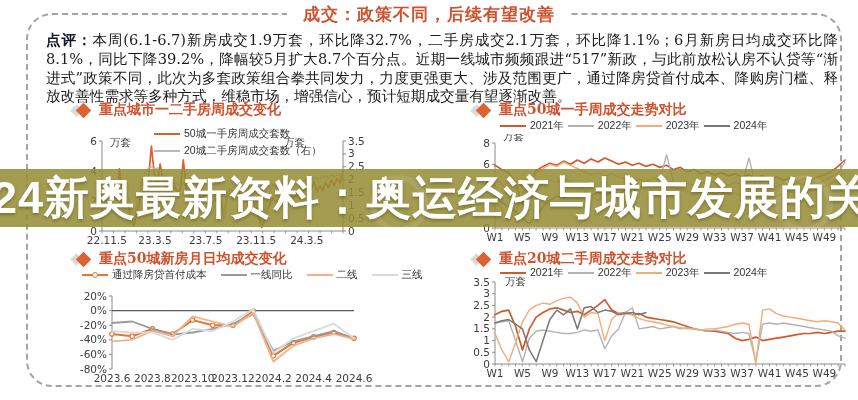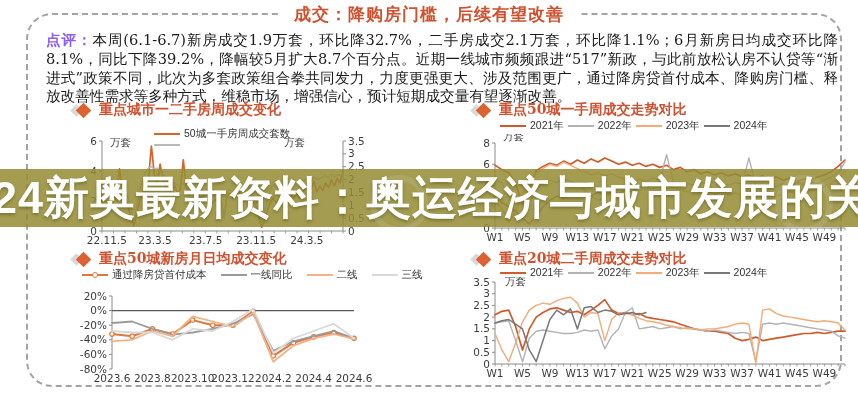--- a/index.html
+++ b/index.html
@@ -10,21 +10,21 @@
         border:2px dashed #a3a3a3;border-radius:26px;}
   
   #report-title{position:absolute;top:3px;left:0;right:0;text-align:center;z-index:5;}
   #report-title span{display:inline-block;background:#fff;padding:0 16px;
         font-size:17px;font-weight:bold;color:#d0512e;
         font-family:"DejaVu Serif","Liberation Serif",serif;letter-spacing:1px;}
   
   #commentary{position:absolute;left:46px;top:31px;width:792px;
         font-size:14.6px;line-height:18.8px;color:#1b1b1b;text-align:justify;
         font-family:"DejaVu Serif","Liberation Serif",serif;}
-  #commentary .lbl{color:#8b5cf6;font-weight:bold;}
+  #commentary .lbl{color:#0f172a;font-weight:bold;}
   
   .panel{position:absolute;}
   .chart-header{display:flex;align-items:center;height:14px;}
   .dmd{display:inline-block;transform:rotate(45deg);}
   .dmd-gray{width:9px;height:9px;background:#d9d9d9;margin-left:14px;}
   .dmd-orange{width:11px;height:11px;background:#dd6231;margin-left:-3px;}
   .chart-title{margin-left:10px;font-size:14px;font-weight:bold;color:#d0512e;
         font-family:"DejaVu Serif","Liberation Serif",serif;white-space:nowrap;}
   .legend{position:absolute;display:flex;gap:4px;align-items:center;}
   .legend-col{flex-direction:column;align-items:flex-start;gap:3px;}
@@ -44,38 +44,39 @@
         border-radius:50%;top:6px;}
 </style>
 </head>
 <body>
 
 <div id="page">
 
   <div id="callout-border"></div>
 
   <div id="report-title">
-    <span>成交：降购房门槛，后续有望改善</span>
+    <span>成交：政策不同，后续有望改善</span>
   </div>
 
   <div id="commentary"><span class="lbl">点评：</span><span>本周(6.1-6.7)新房成交1.9万套，环比降32.7%，二手房成交2.1万套，环比降1.1%；6月新房日均成交环比降8.1%，同比下降39.2%，降幅较5月扩大8.7个百分点。近期一线城市频频跟进“517”新政，与此前放松认房不认贷等“渐进式”政策不同，此次为多套政策组合拳共同发力，力度更强更大、涉及范围更广，通过降房贷首付成本、降购房门槛、释放改善性需求等多种方式，维稳市场，增强信心，预计短期成交量有望逐渐改善。</span></div>
 
   <div class="panel" style="left:58px;top:103px;width:382px;height:146px;">
     <div class="chart-header">
       <span class="dmd dmd-gray"></span>
       <span class="dmd dmd-orange"></span>
       <span class="chart-title">重点城市一二手房周成交变化</span>
     </div>
     <div class="legend legend-col" id="legend-0" style="left:96px;top:24px;">
         <span class="lg-item">
           <span class="lg-line" style="background: rgb(215, 100, 46);"></span>
           <span>50城一手房周成交套数</span>
         </span>
         <span class="lg-item">
           <span class="lg-line" style="background: rgb(185, 185, 185);"></span>
+          <span>20城二手房周成交套数（右）</span>
         </span>
       </div>
     <svg id="svg-0" width="350" height="114" style="position:absolute;left:20px;top:31px;">
         <line x1="24" y1="7" x2="24" y2="97" stroke="#8a8a8a" stroke-width="1"></line>
         <line x1="21" y1="97" x2="24" y2="97" stroke="#8a8a8a" stroke-width="1"></line>
         <text x="19" y="100.5" text-anchor="end" font-size="10.5" fill="#3c3c3c">0</text>
         <line x1="21" y1="67" x2="24" y2="67" stroke="#8a8a8a" stroke-width="1"></line>
         <text x="19" y="70.5" text-anchor="end" font-size="10.5" fill="#3c3c3c">2</text>
         <line x1="21" y1="37" x2="24" y2="37" stroke="#8a8a8a" stroke-width="1"></line>
         <text x="19" y="40.5" text-anchor="end" font-size="10.5" fill="#3c3c3c">4</text>

